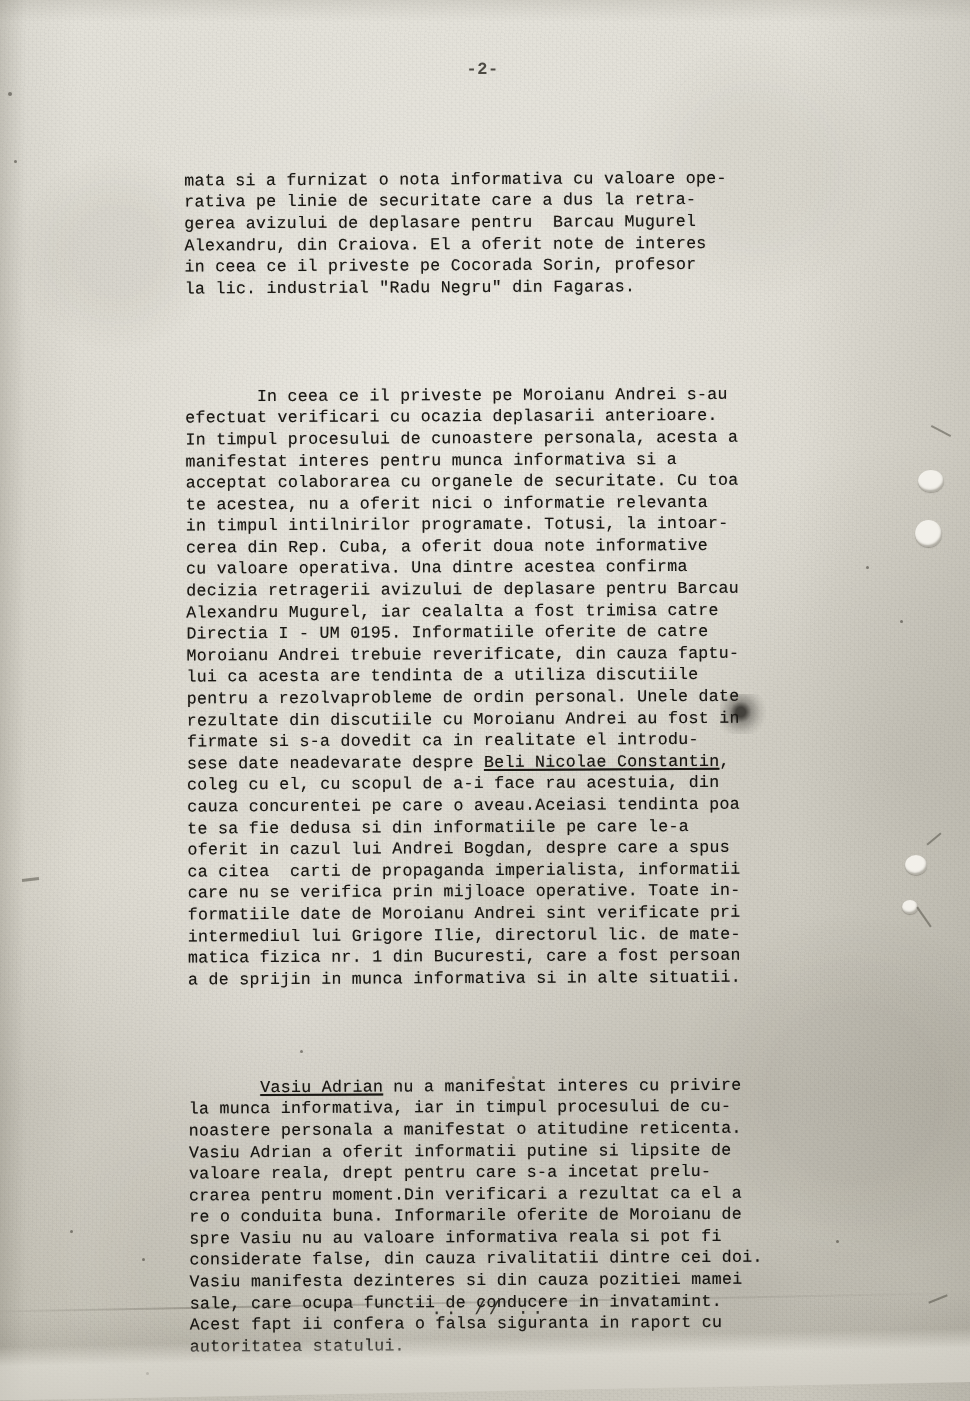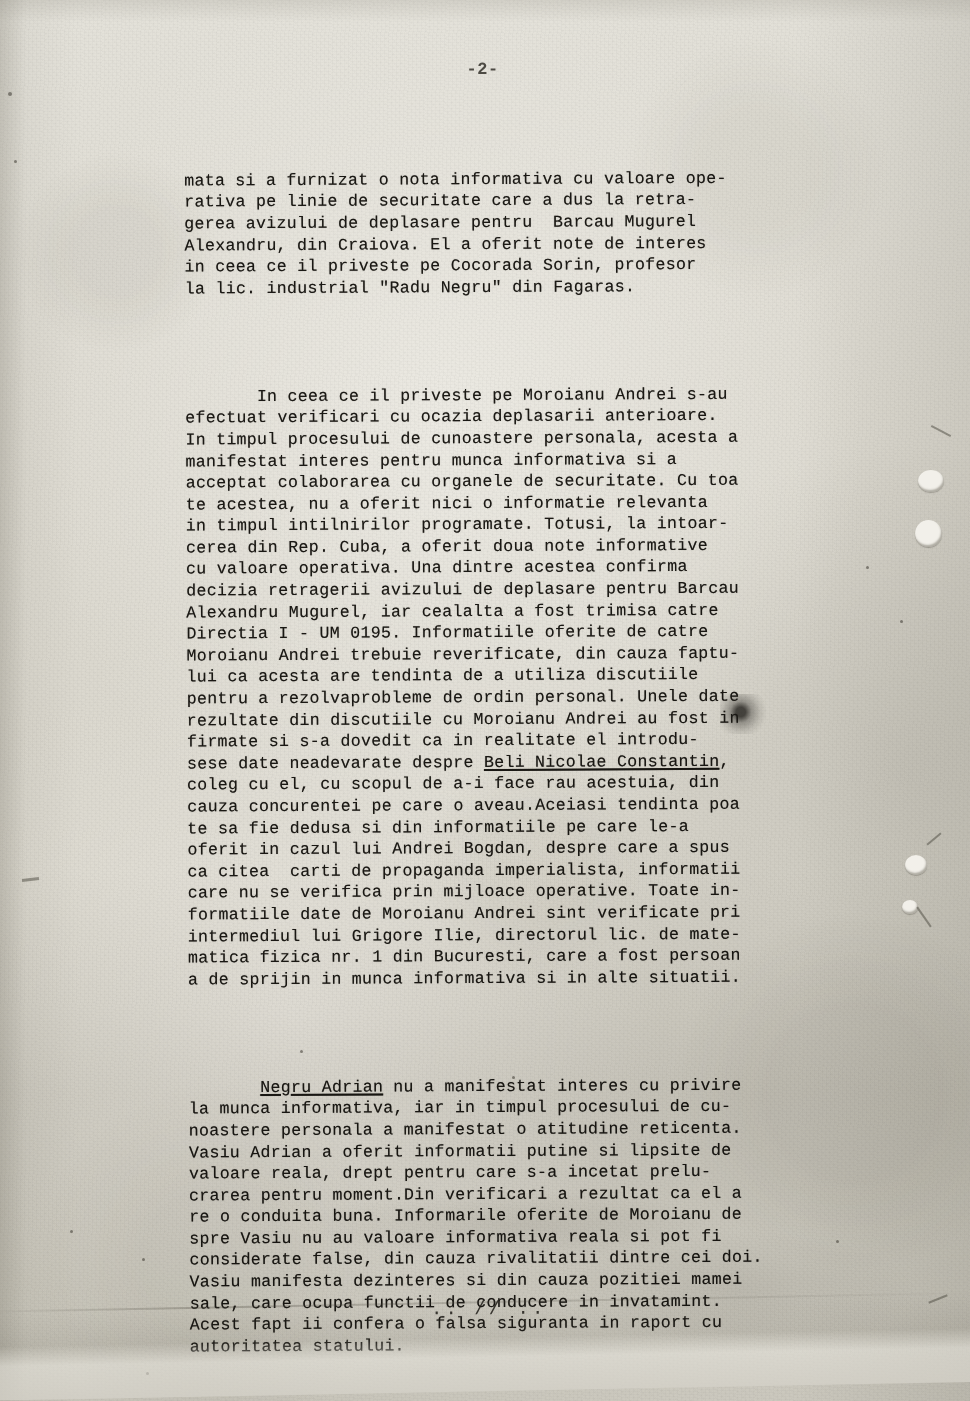--- a/index.html
+++ b/index.html
@@ -240,21 +240,21 @@
 <span>cauza concurentei pe care o aveau.Aceiasi tendinta poa</span>
 <span>te sa fie dedusa si din informatiile pe care le-a</span>
 <span>oferit in cazul lui Andrei Bogdan, despre care a spus</span>
 <span>ca citea  carti de propaganda imperialista, informatii</span>
 <span>care nu se verifica prin mijloace operative. Toate in-</span>
 <span>formatiile date de Moroianu Andrei sint verificate pri</span>
 <span>intermediul lui Grigore Ilie, directorul lic. de mate-</span>
 <span>matica fizica nr. 1 din Bucuresti, care a fost persoan</span>
 <span>a de sprijin in munca informativa si in alte situatii.</span></p>
 
-      <p class="para"><span>       </span><span class="u">Negru Adrian</span><span> nu a manifestat interes cu privire</span>
+      <p class="para"><span>       </span><span class="u">Vasiu Adrian</span><span> nu a manifestat interes cu privire</span>
 <span>la munca informativa, iar in timpul procesului de cu-</span>
 <span>noastere personala a manifestat o atitudine reticenta.</span>
 <span>Vasiu Adrian a oferit informatii putine si lipsite de</span>
 <span>valoare reala, drept pentru care s-a incetat prelu-</span>
 <span>crarea pentru moment.Din verificari a rezultat ca el a</span>
 <span>re o conduita buna. Informarile oferite de Moroianu de</span>
 <span>spre Vasiu nu au valoare informativa reala si pot fi</span>
 <span>considerate false, din cauza rivalitatii dintre cei doi.</span>
 <span>Vasiu manifesta dezinteres si din cauza pozitiei mamei</span>
 <span>sale, care ocupa functii de conducere in invatamint.</span>

